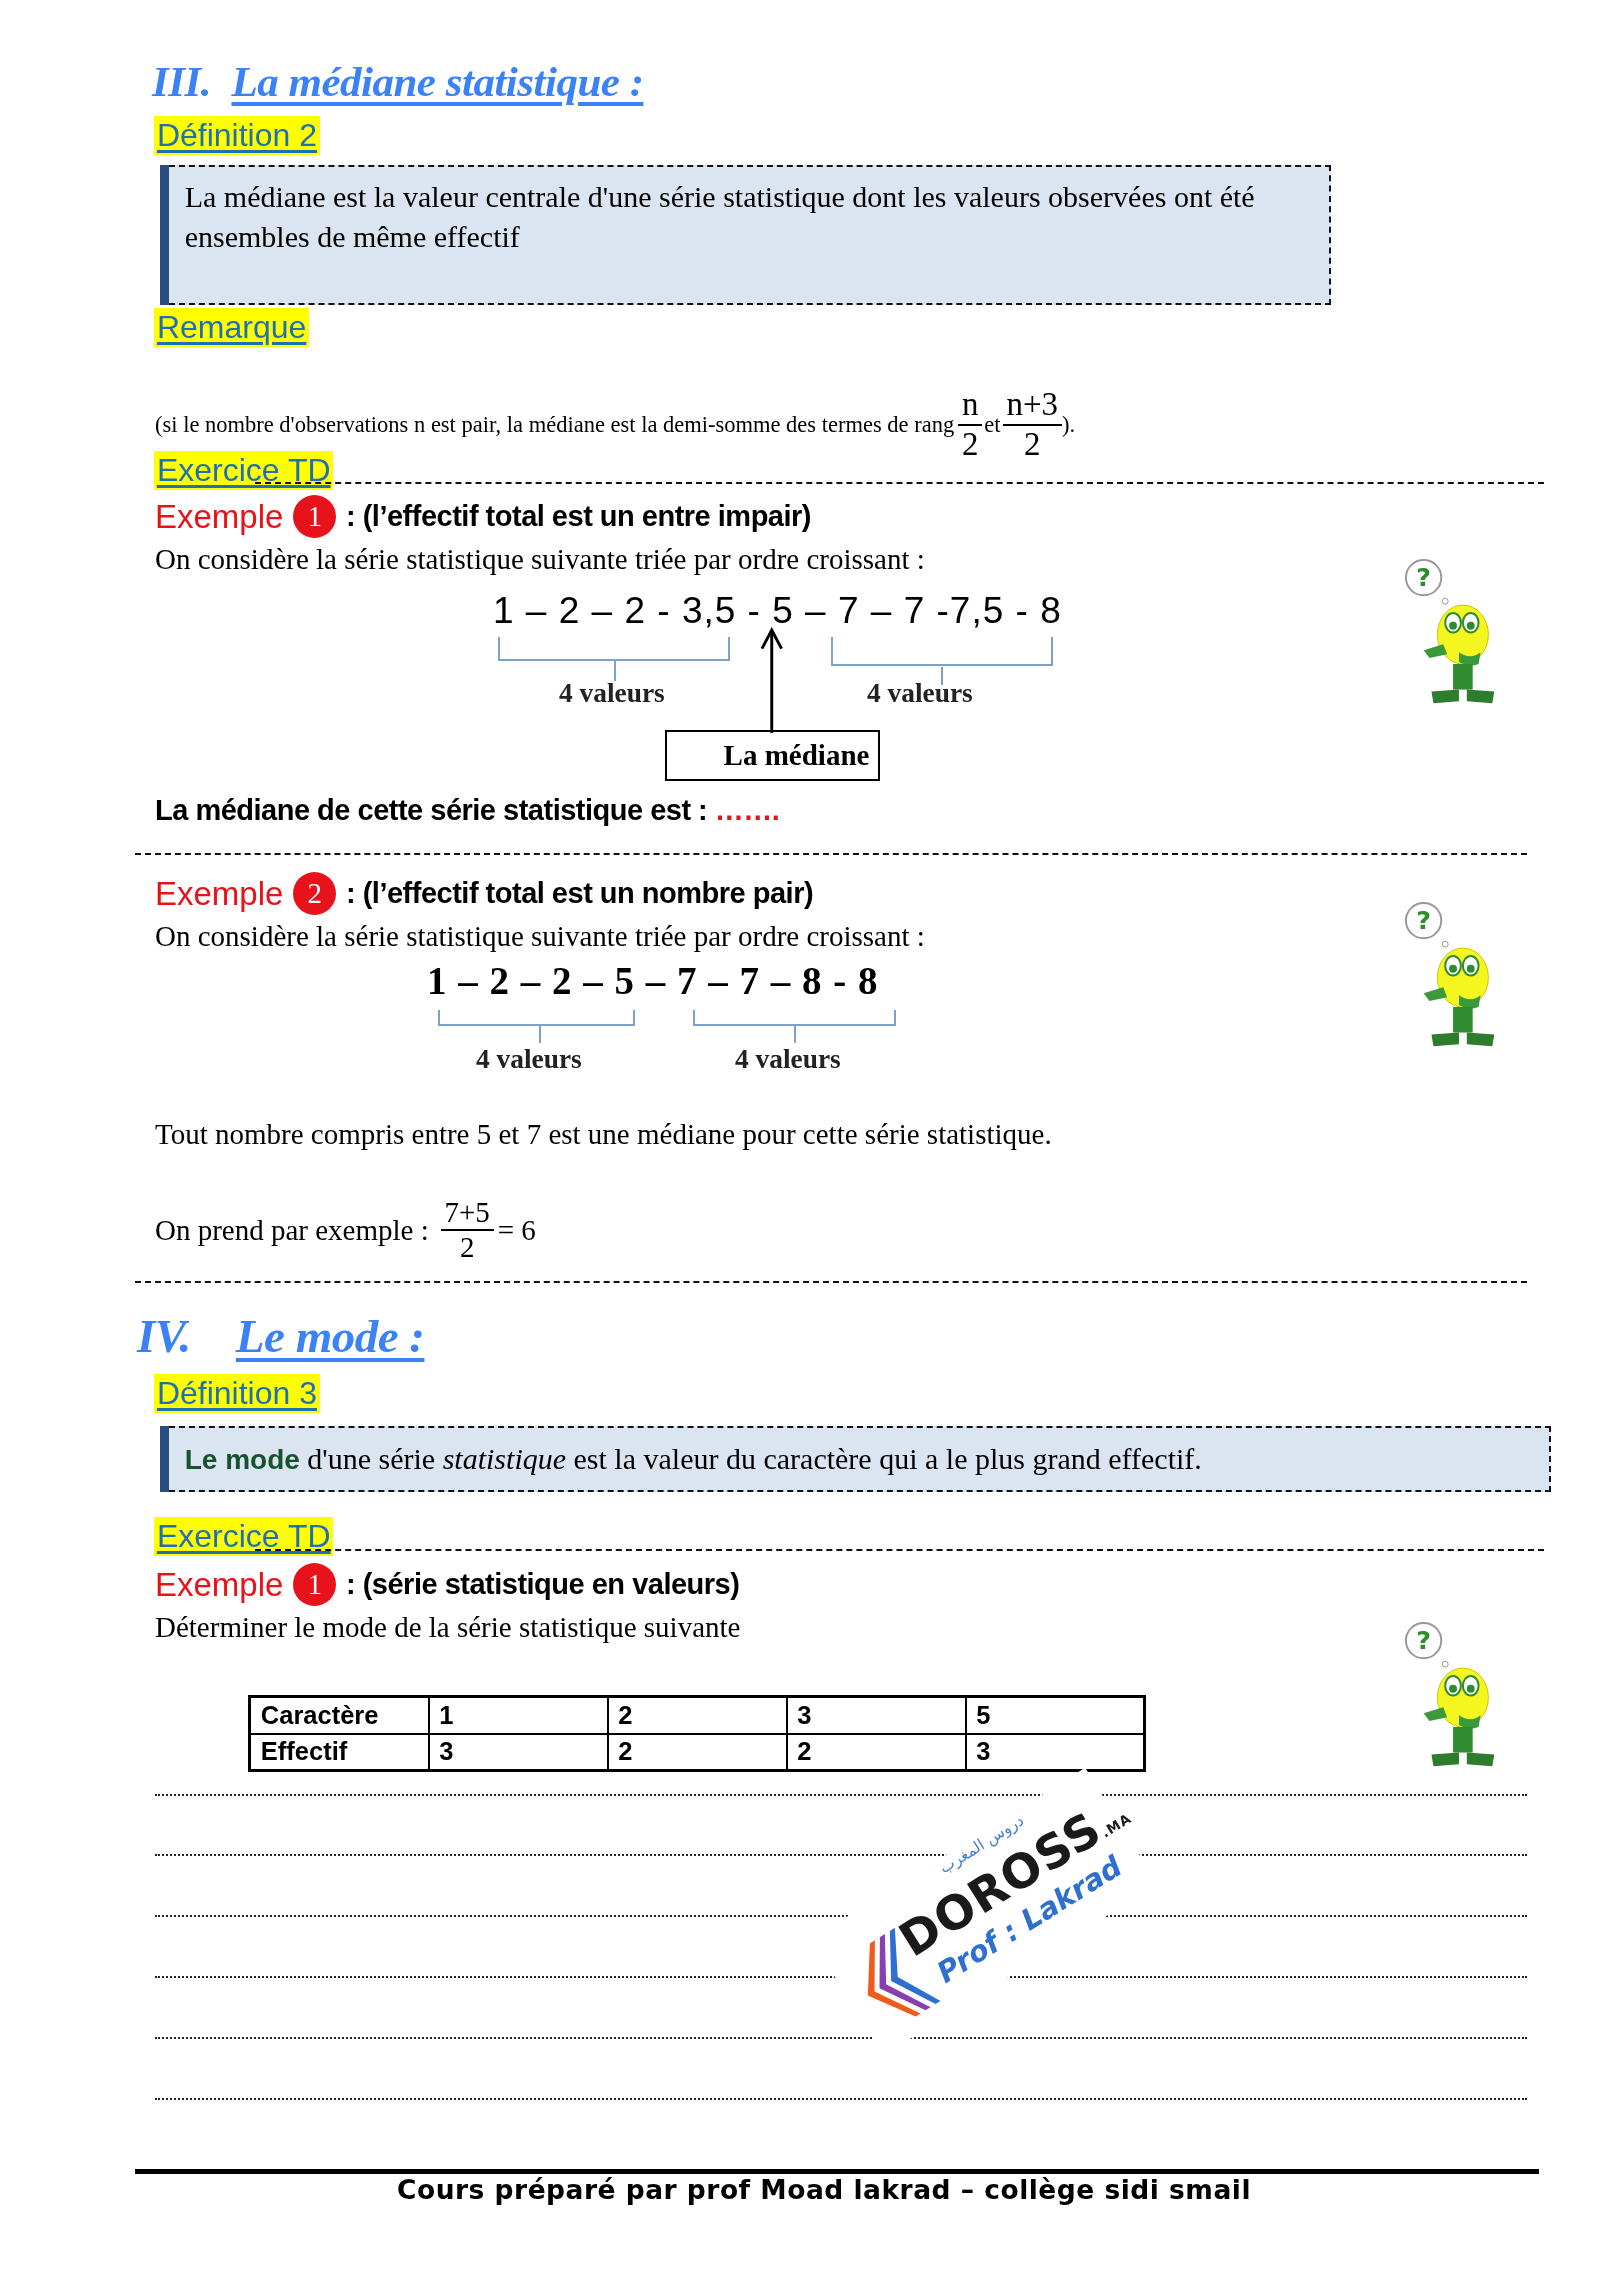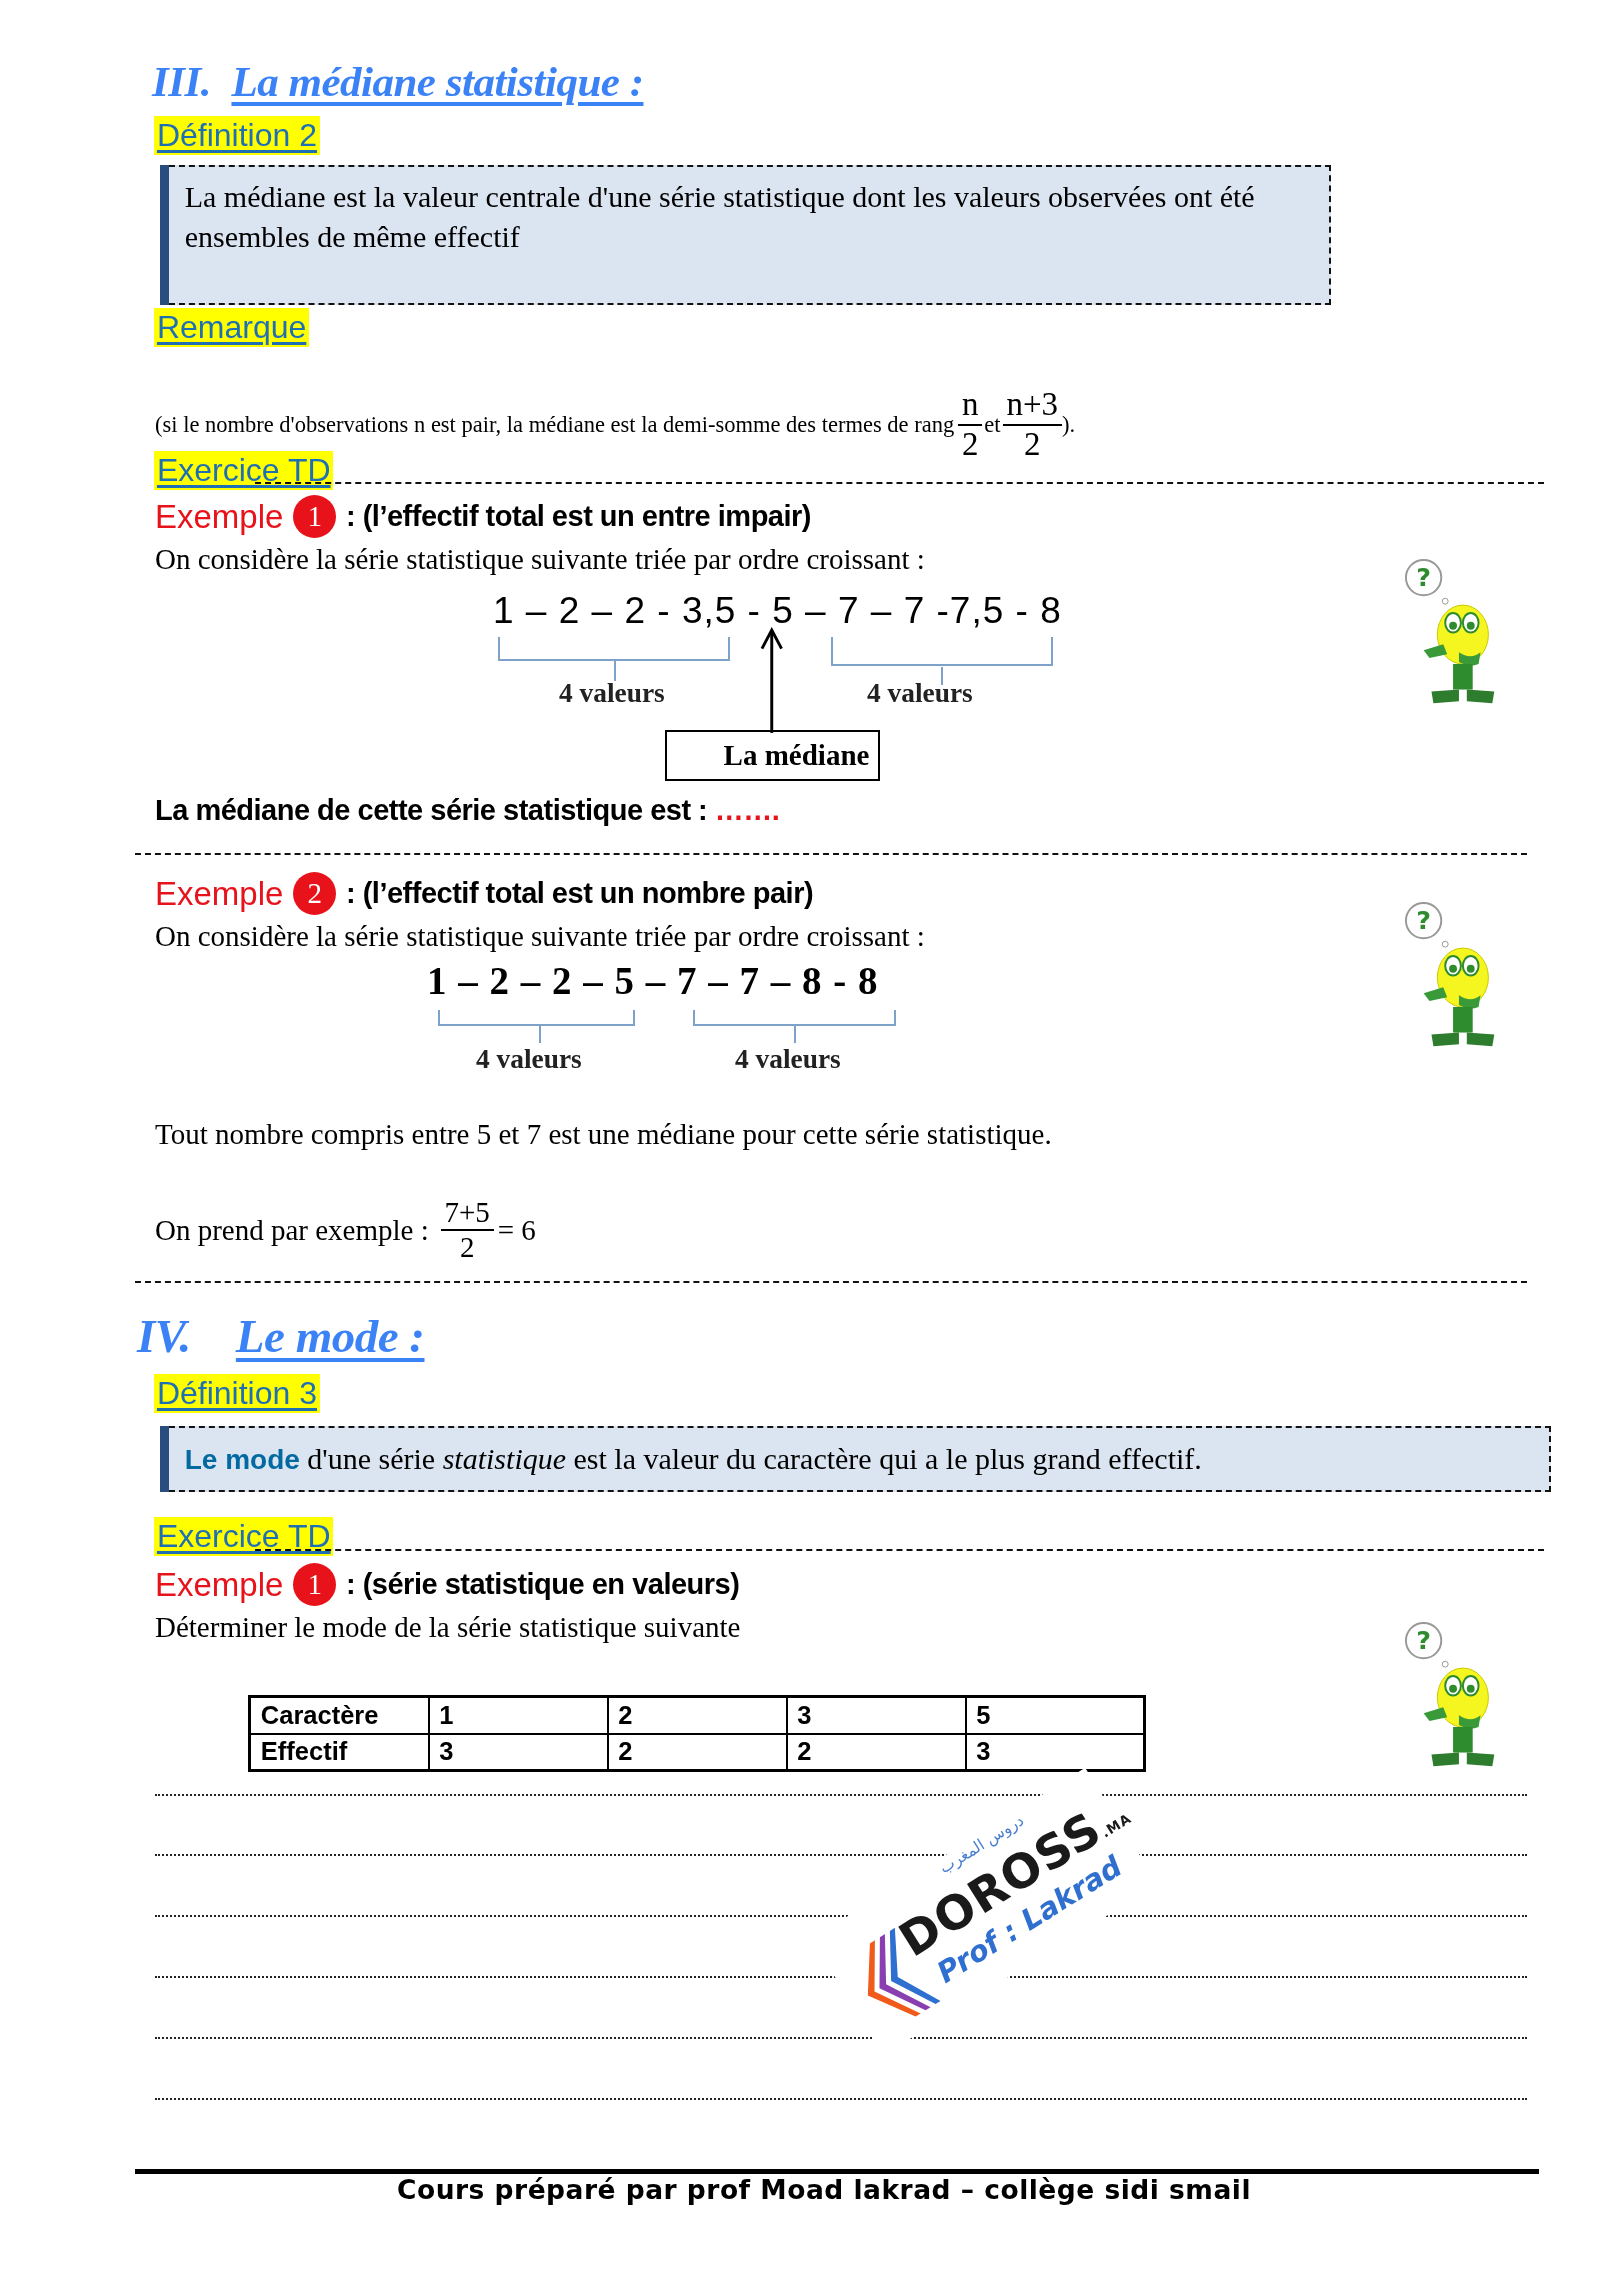--- a/index.html
+++ b/index.html
@@ -172,21 +172,21 @@
 <div class="abs sec-title" style="left:137px; top:1309px; font-size:47px;">
   <span>IV.</span>&nbsp;&nbsp;&nbsp;
   <span class="u">Le mode :</span>
 </div>
 
 <div class="abs label-hl" style="left:154px; top:1374px;">Définition 3</div>
 
 <div class="abs defbar" style="left:160px; top:1426px; height:66px;"></div>
 <div class="abs defbox" style="left:169px; top:1426px; width:1382px; height:66px;">
   <div class="body-text" style="position:absolute; left:15.7px; top:10.8px; font-size:30px;">
-    <span style="color:#0369a1; font-family:'Liberation Sans', sans-serif; font-weight:bold; font-size:28px;text-align:center;">Le mode</span><span> d'une série </span><em>statistique</em><span> est la valeur du caractère qui a le plus grand effectif.</span>
+    <span style="color:#14532d; font-family:'Liberation Sans', sans-serif; font-weight:bold; font-size:28px;text-align:center;">Le mode</span><span> d'une série </span><em>statistique</em><span> est la valeur du caractère qui a le plus grand effectif.</span>
   </div>
 </div>
 
 <div class="abs label-hl" style="left:154px; top:1517px;">Exercice TD</div>
 <div class="abs dash-line" style="left:255px; top:1549px; width:1289px;"></div>
 
 <div class="abs" style="left:155px; top:1563px; display:flex; align-items:center; gap:9.8px;">
   <span class="ex-label">Exemple</span>
   <span class="num-badge">1</span>
   <span class="ex-note">: (série statistique en valeurs)</span>

